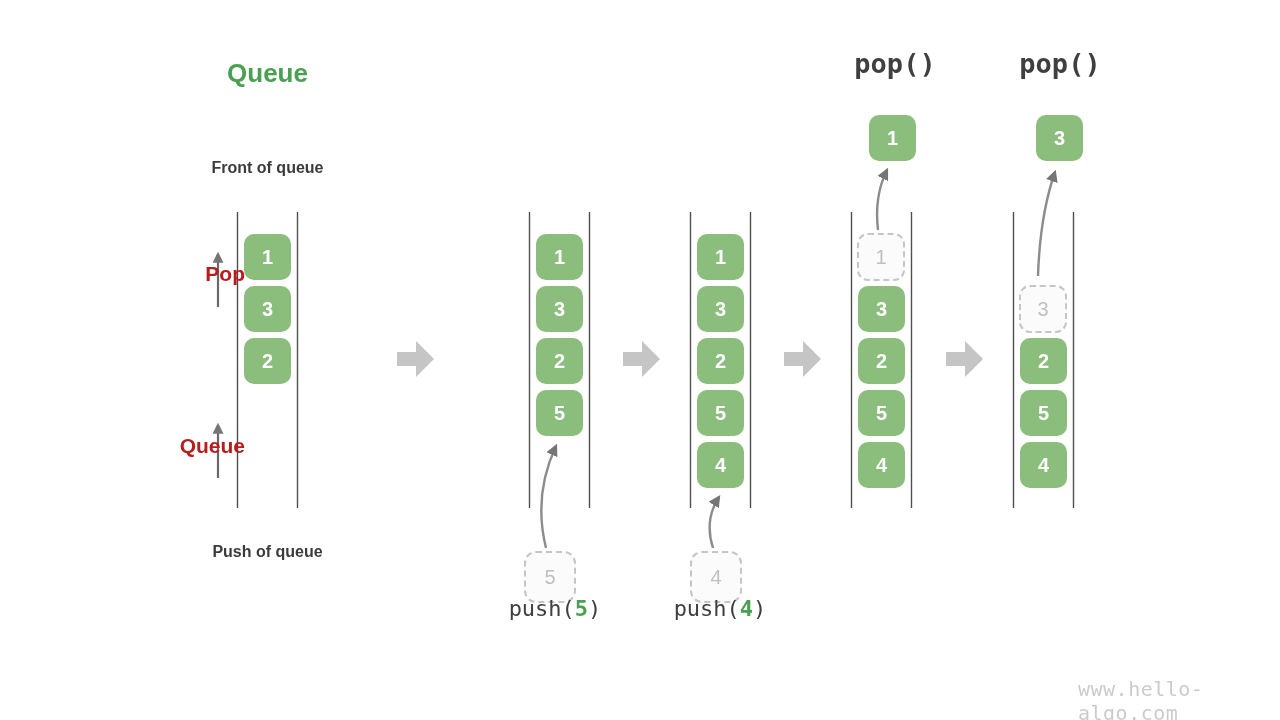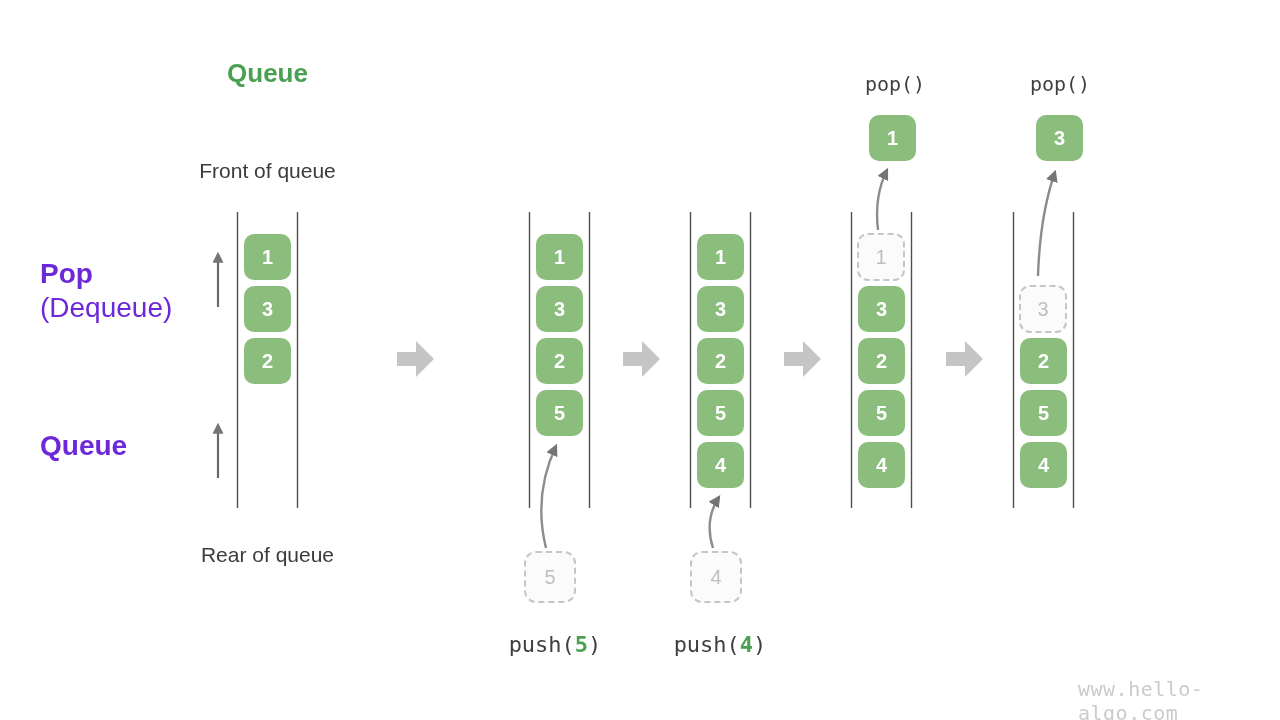--- a/index.html
+++ b/index.html
@@ -14,42 +14,42 @@
   }
   *{margin:0;padding:0;box-sizing:border-box;}
   html,body{width:1280px;height:720px;background:#ffffff;overflow:hidden;}
   body{font-family:"Liberation Sans",sans-serif;color:var(--text_dark);}
   .canvas{position:relative;width:1280px;height:720px;background:#fff;padding-left:43px;}
   .abs{position:absolute;}
   .overlay{position:absolute;left:0;top:0;pointer-events:none;}
 
   .title{left:165px;top:58px;width:205px;text-align:center;
          font-size:26px;font-weight:700;color:var(--green_accent);}
-  .marker-label{width:235px;text-align:center;font-size:21px;font-weight:400;color:#3b3b3b;}
+  .marker-label{width:235px;text-align:center;font-size:16px;font-weight:700;color:#3b3b3b;}
   .front{left:150px;top:159px;}
   .rear{left:150px;top:543px;}
 
-  .side-stack{width:205px;text-align:left;font-size:28px;line-height:34px;color:#6d28d9;}
+  .side-stack{width:205px;text-align:right;font-size:21px;line-height:34px;color:#b91c1c;}
   .side-stack .op-name{font-weight:700;}
   .pop-stack{left:40px;top:257px;}
   .push-stack{left:40px;top:429px;}
 
   .box{position:absolute;width:47px;height:46px;border-radius:10px;
        background:var(--green_box);color:#fff;font-size:20px;font-weight:700;
        display:flex;align-items:center;justify-content:center;}
   .ghost{position:absolute;width:48px;height:48px;border-radius:11px;
          background:#fbfbfb;border:2px dashed #c6c6c6;color:var(--muted);
          font-size:20px;font-weight:400;display:flex;align-items:center;justify-content:center;}
   .incoming{width:52px;height:52px;border-radius:12px;}
 
   .call-label{position:absolute;width:140px;text-align:center;
               font-family:"DejaVu Sans Mono","Liberation Mono",monospace;
               font-size:22px;color:#3f3f3f;}
-  .pop-call{top:72px;font-size:20px;}
-  .push-call{top:632px;}
+  .pop-call{top:48px;font-size:27px;font-weight:bold;}
+  .push-call{top:596px;}
   .call-label .arg{color:var(--green_accent);font-weight:700;}
 
   .watermark{left:1078px;top:677px;font-family:"DejaVu Sans Mono","Liberation Mono",monospace;
              font-size:20px;color:var(--watermark_gray);letter-spacing:0.5px;}
 </style>
 </head>
 <body>
 
 <div class="canvas">
 
@@ -88,25 +88,24 @@
     <g stroke="var(--arrow_gray)" stroke-width="2.4" fill="none">
       <path d="M546,548 Q533,495 556,446" marker-end="url(#ah)"></path>
       <path d="M713,548 Q704,520 719,497" marker-end="url(#ah)"></path>
       <path d="M878,230 Q874,196 887,170" marker-end="url(#ah)"></path>
       <path d="M1038,276 Q1040,215 1055,172" marker-end="url(#ah)"></path>
     </g>
   </svg>
 
   <div class="abs title">Queue</div>
   <div class="abs marker-label front">Front of queue</div>
-  <div class="abs marker-label rear">Rear of queue</div>
+  <div class="abs marker-label rear">Push of queue</div>
 
   <div class="abs side-stack pop-stack">
     <div class="op-name">Pop</div>
-    <div>(Dequeue)</div>
   </div>
   <div class="abs side-stack push-stack">
     <div class="op-name">Queue</div>
   </div>
 
   <div class="box" style="left:244px;top:234px">1</div>
   <div class="box" style="left:244px;top:286px">3</div>
   <div class="box" style="left:244px;top:338px">2</div>
 
   <div class="box" style="left:536px;top:234px">1</div>

